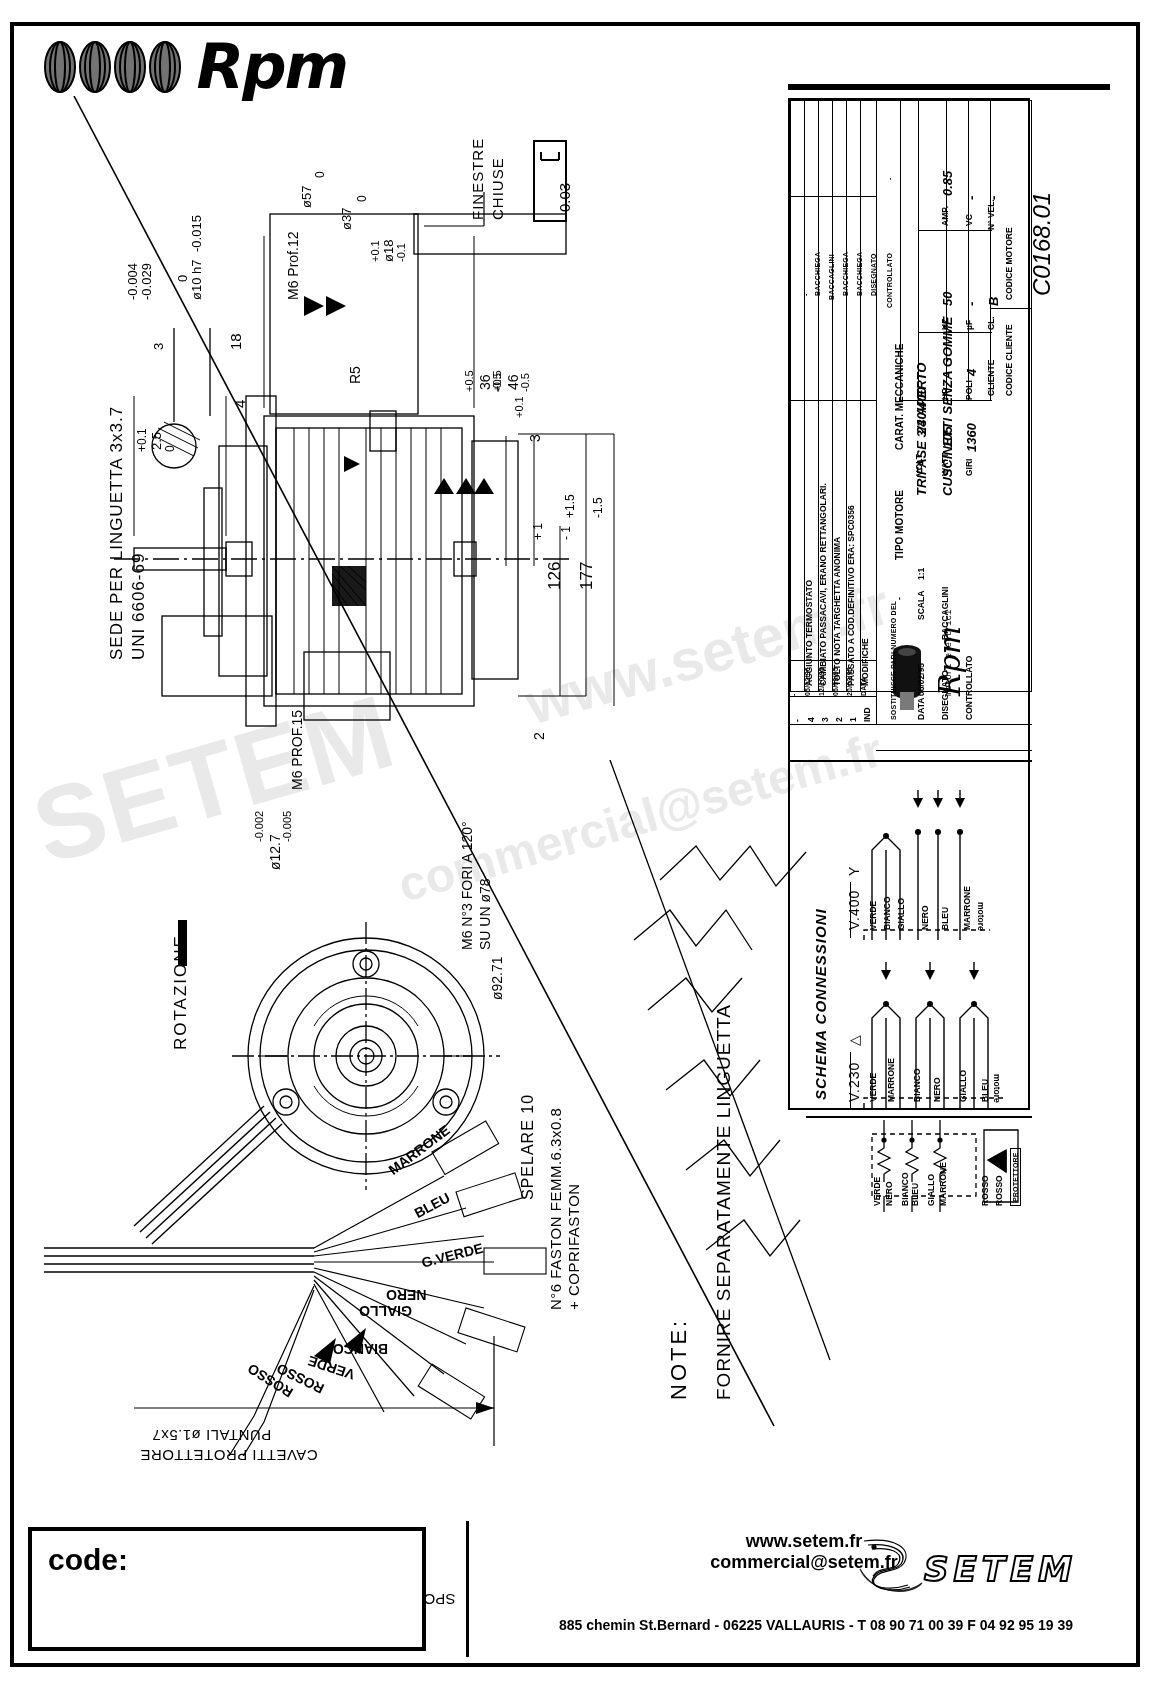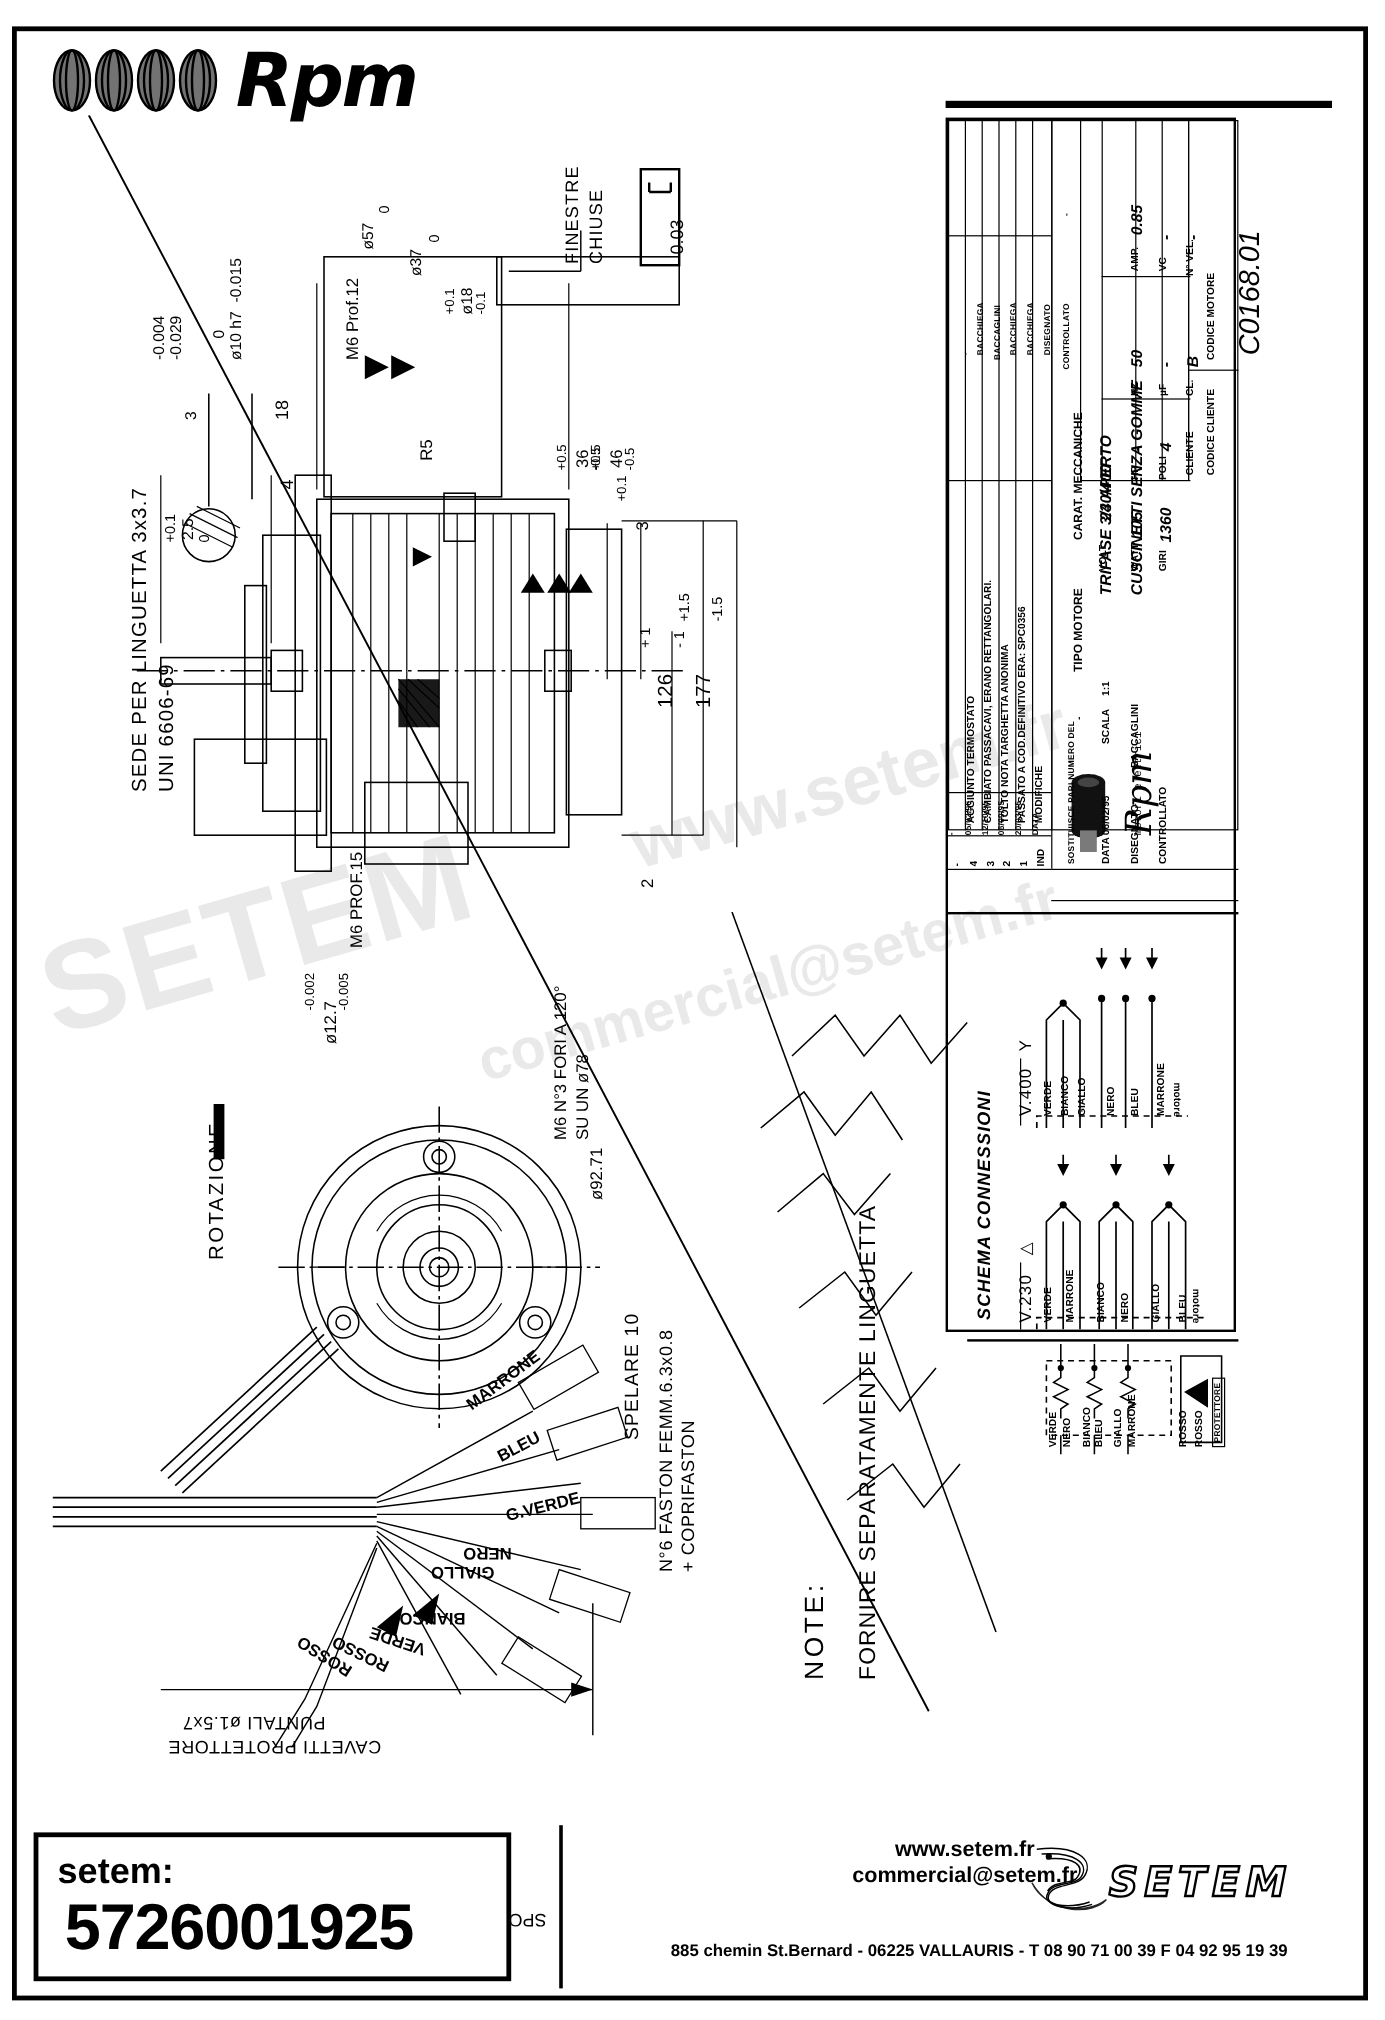--- a/index.html
+++ b/index.html
@@ -589,22 +589,21 @@
       <g fill="#000">
           <circle cx="18" cy="20" r="2.6"></circle>
           <circle cx="46" cy="20" r="2.6"></circle>
           <circle cx="74" cy="20" r="2.6"></circle>
         </g>
     </svg>
   </div>
 
   <div id="footer">
     <div id="code-box">
-      <div class="code-lbl">setem:</div>
-      <div class="code-val">5726001925</div>
+      <div class="code-lbl">code:</div>
     </div>
     <div id="footer-sep"></div>
     <div id="contact">
       <div class="web">www.setem.fr</div>
       <div class="mail">commercial@setem.fr</div>
     </div>
     <div id="addr">885 chemin St.Bernard  -  06225 VALLAURIS  -  T 08 90 71 00 39   F 04 92 95 19 39</div>
     <div id="setem-logo">
       <svg class="abs" style="left:6px;top:0;" width="76" height="62">
         <g fill="none" stroke="#000" stroke-width="1.2">

